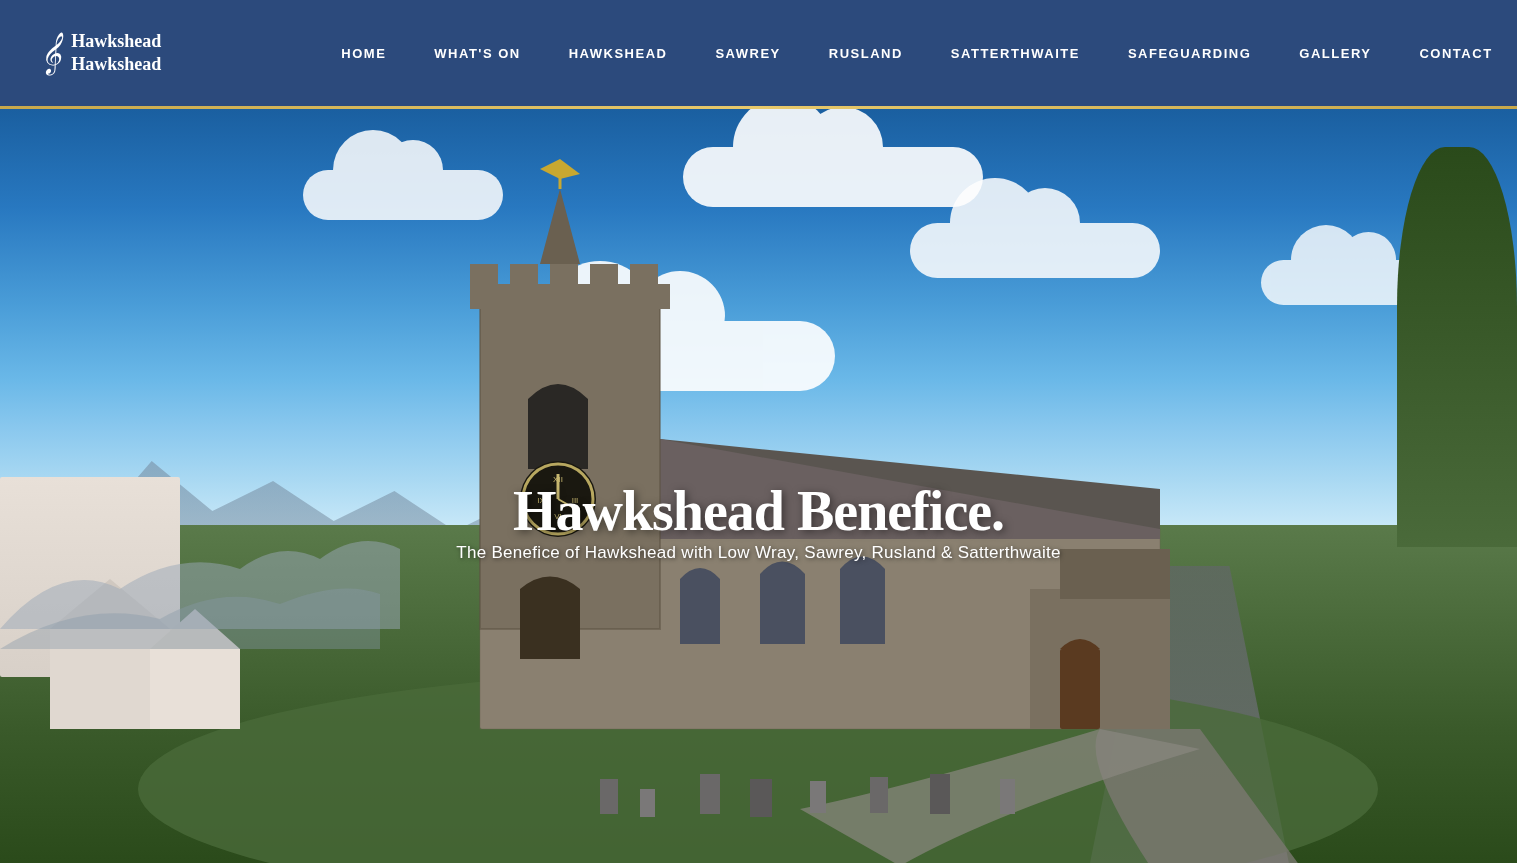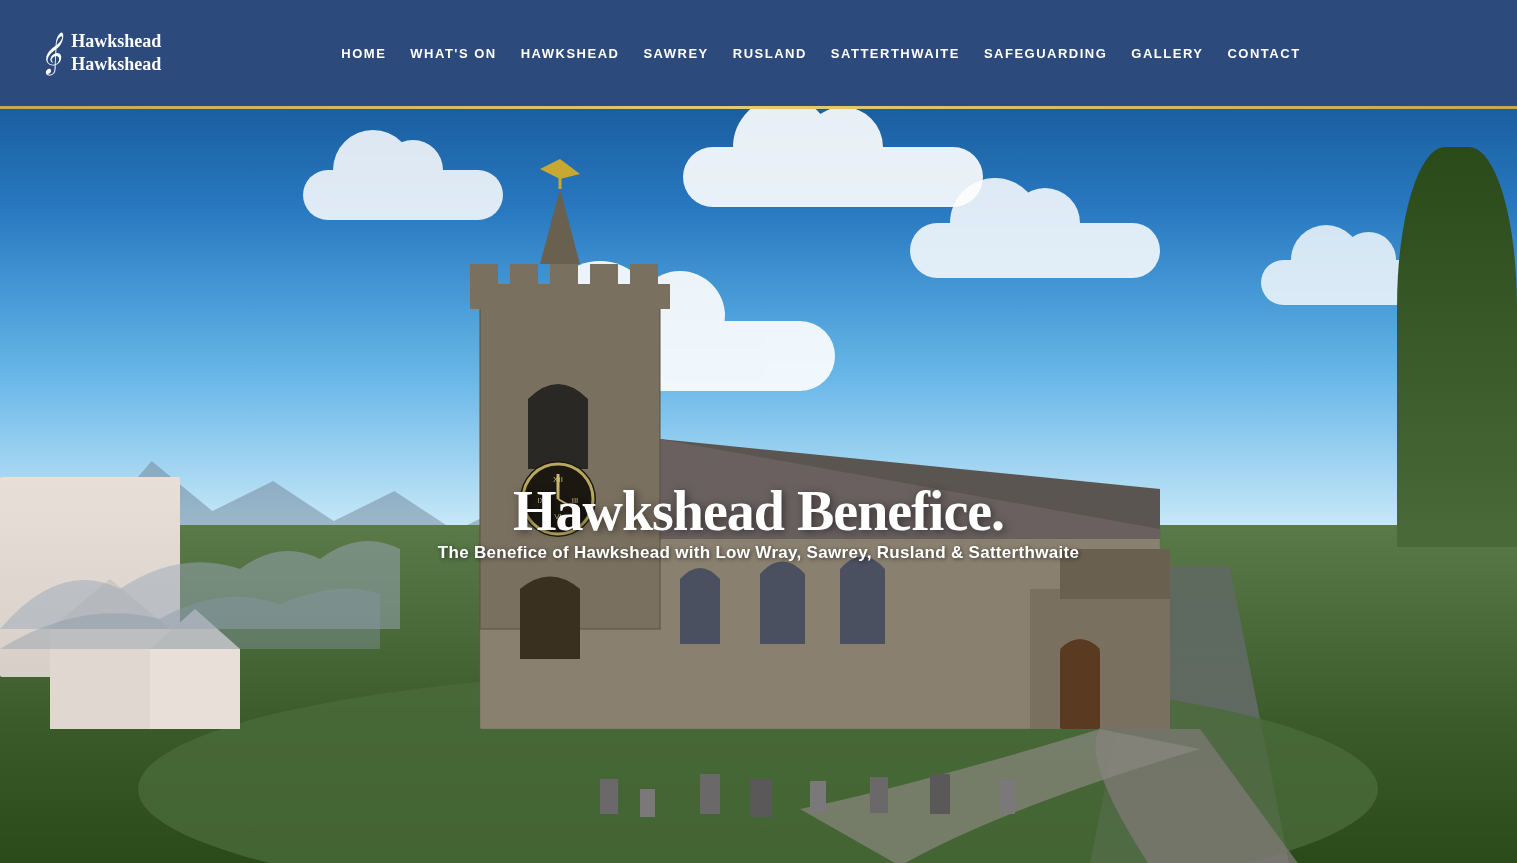--- a/index.html
+++ b/index.html
@@ -44,21 +44,21 @@
       color: white;
       font-size: 18px;
       font-weight: bold;
       line-height: 1.3;
       font-family: Georgia, serif;
     }
 
     nav {
       display: flex;
       align-items: center;
-      gap: 24px;
+      gap: 48px;
     }
 
     nav a {
       color: white;
       text-decoration: none;
       font-size: 13px;
       font-weight: 600;
       letter-spacing: 1.5px;
       text-transform: uppercase;
       font-family: Arial, sans-serif;
@@ -292,21 +292,21 @@
     .hero-title {
       font-size: 56px;
       font-weight: 900;
       font-family: Georgia, 'Times New Roman', serif;
       text-shadow: 2px 2px 8px rgba(0,0,0,0.5);
       letter-spacing: -1px;
     }
 
     .hero-subtitle {
       font-size: 17px;
-      font-weight: 700;
+      font-weight: 400;
       font-family: Arial, sans-serif;
       text-shadow: 1px 1px 4px rgba(0,0,0,0.6);
       letter-spacing: 0.3px;
     }
 
     
     .mountains {
       position: absolute;
       bottom: 35%;
       left: 0;

